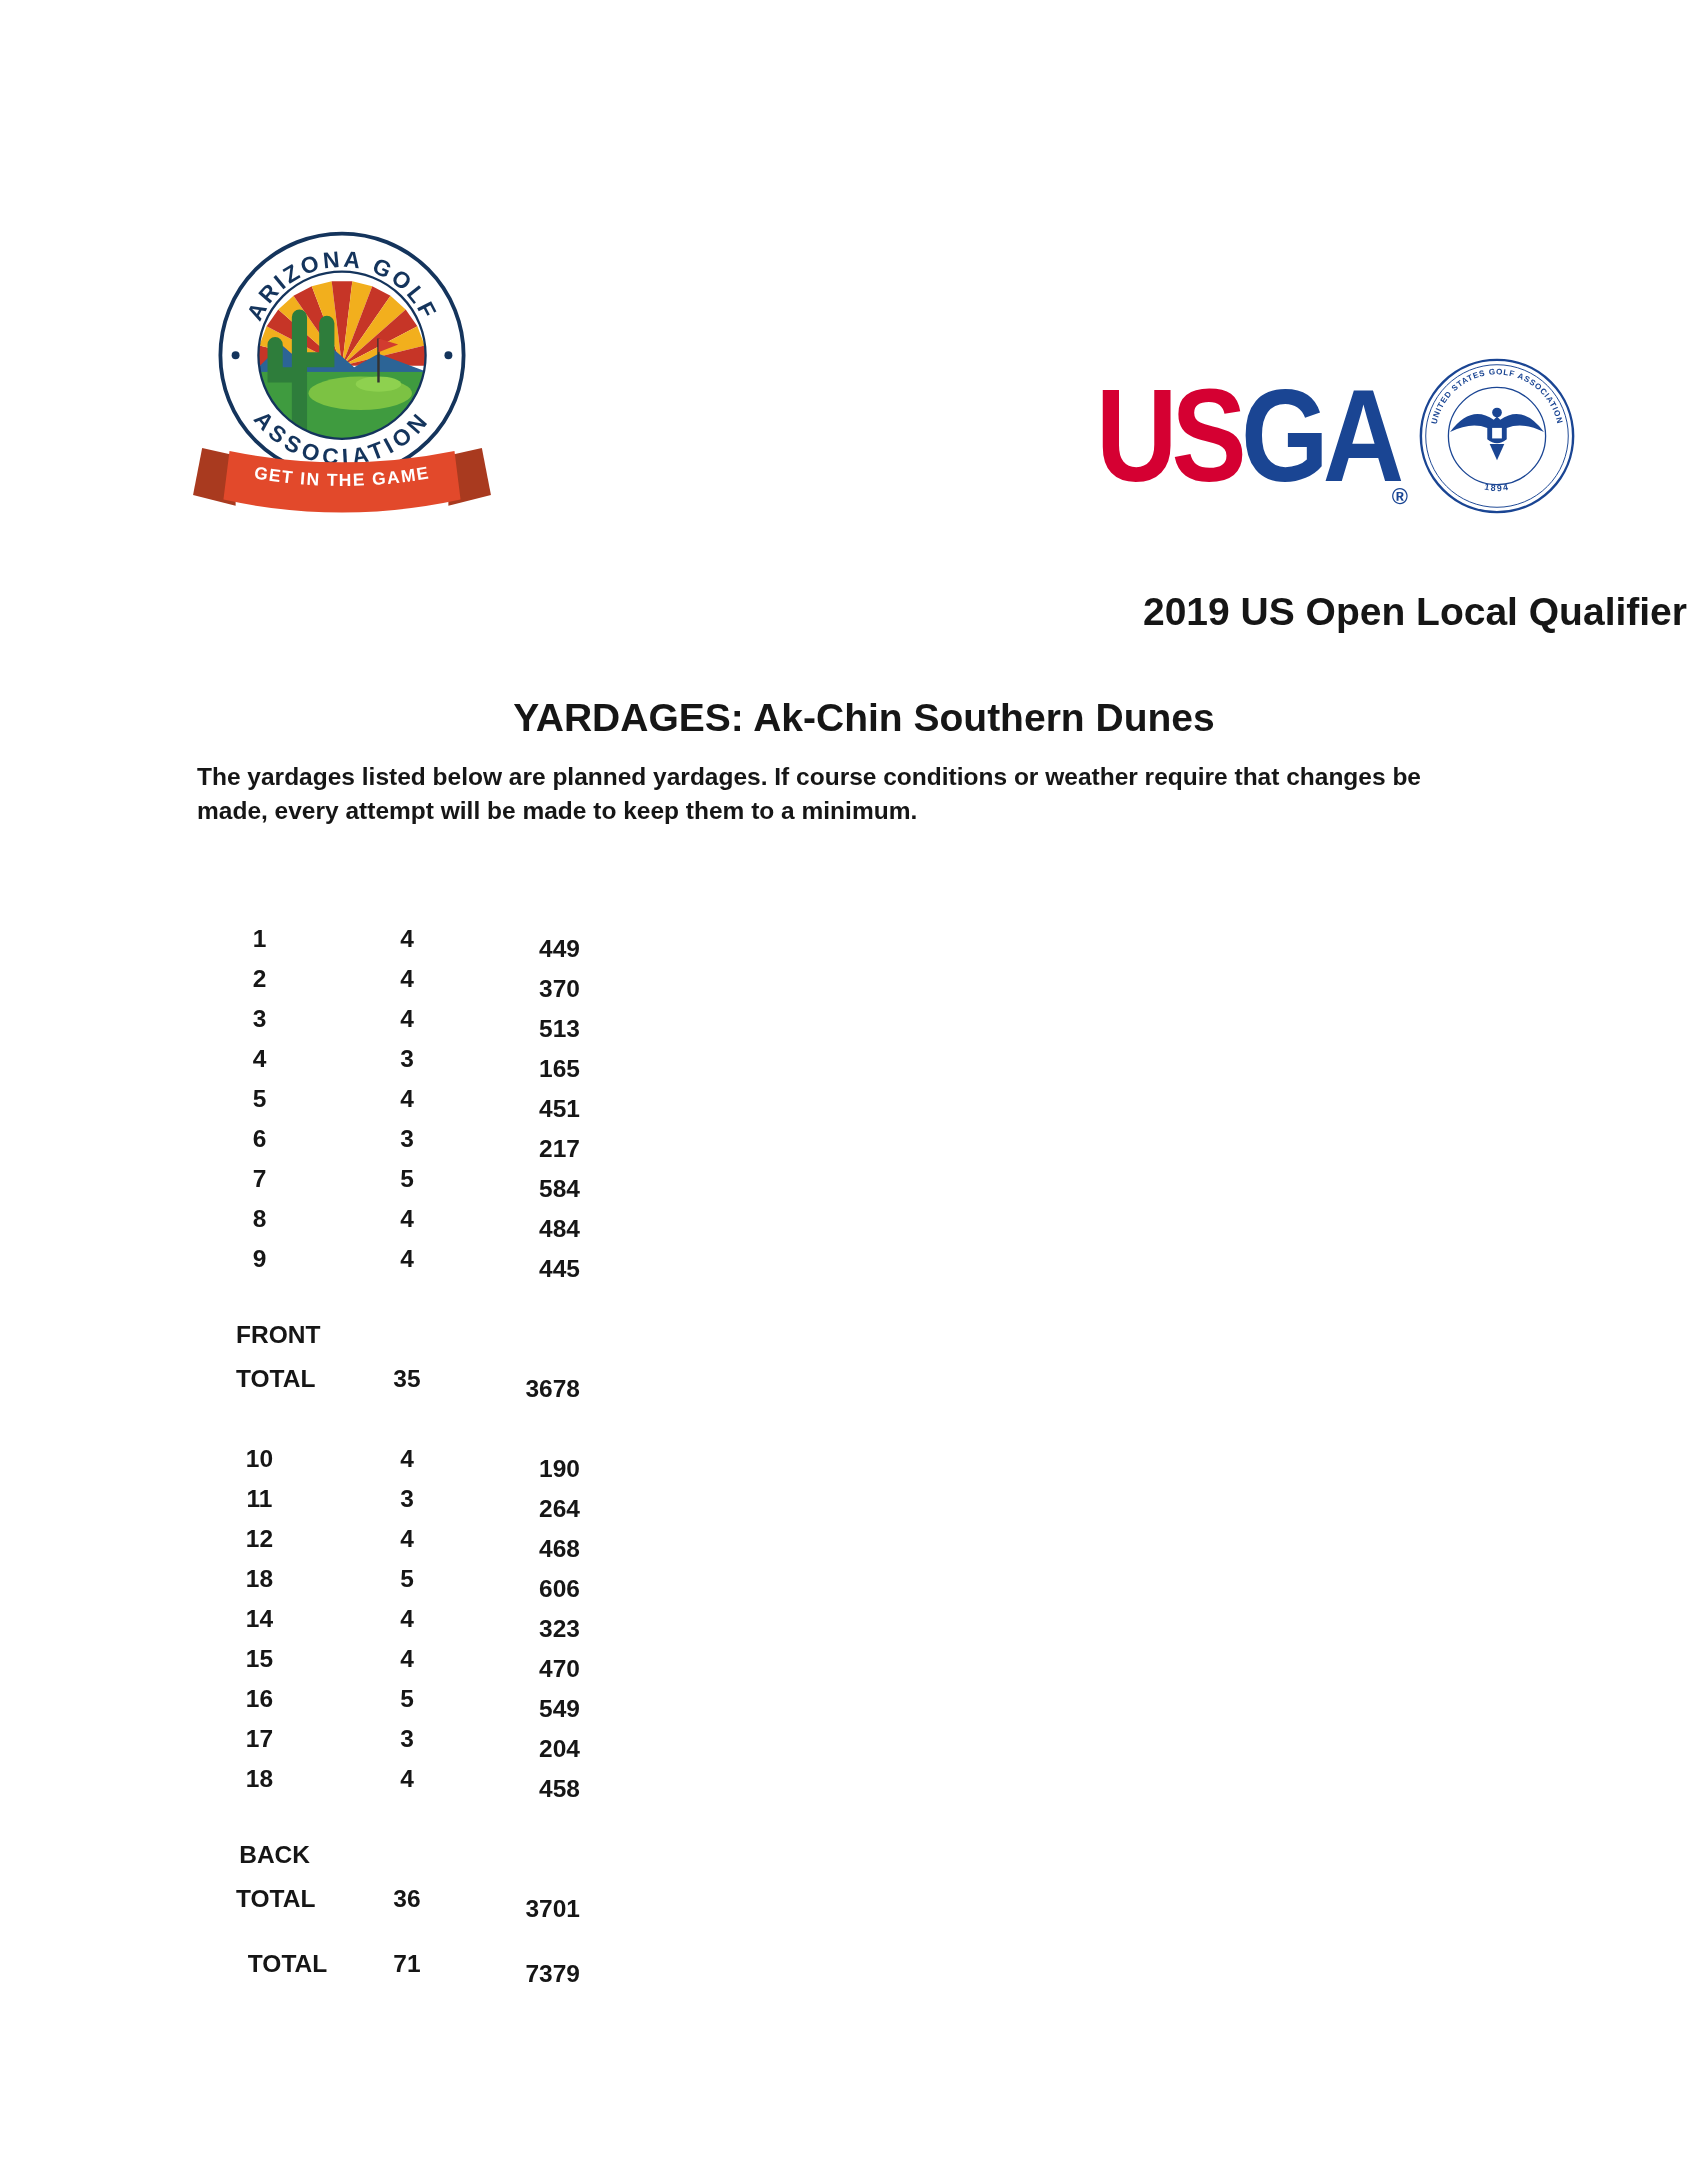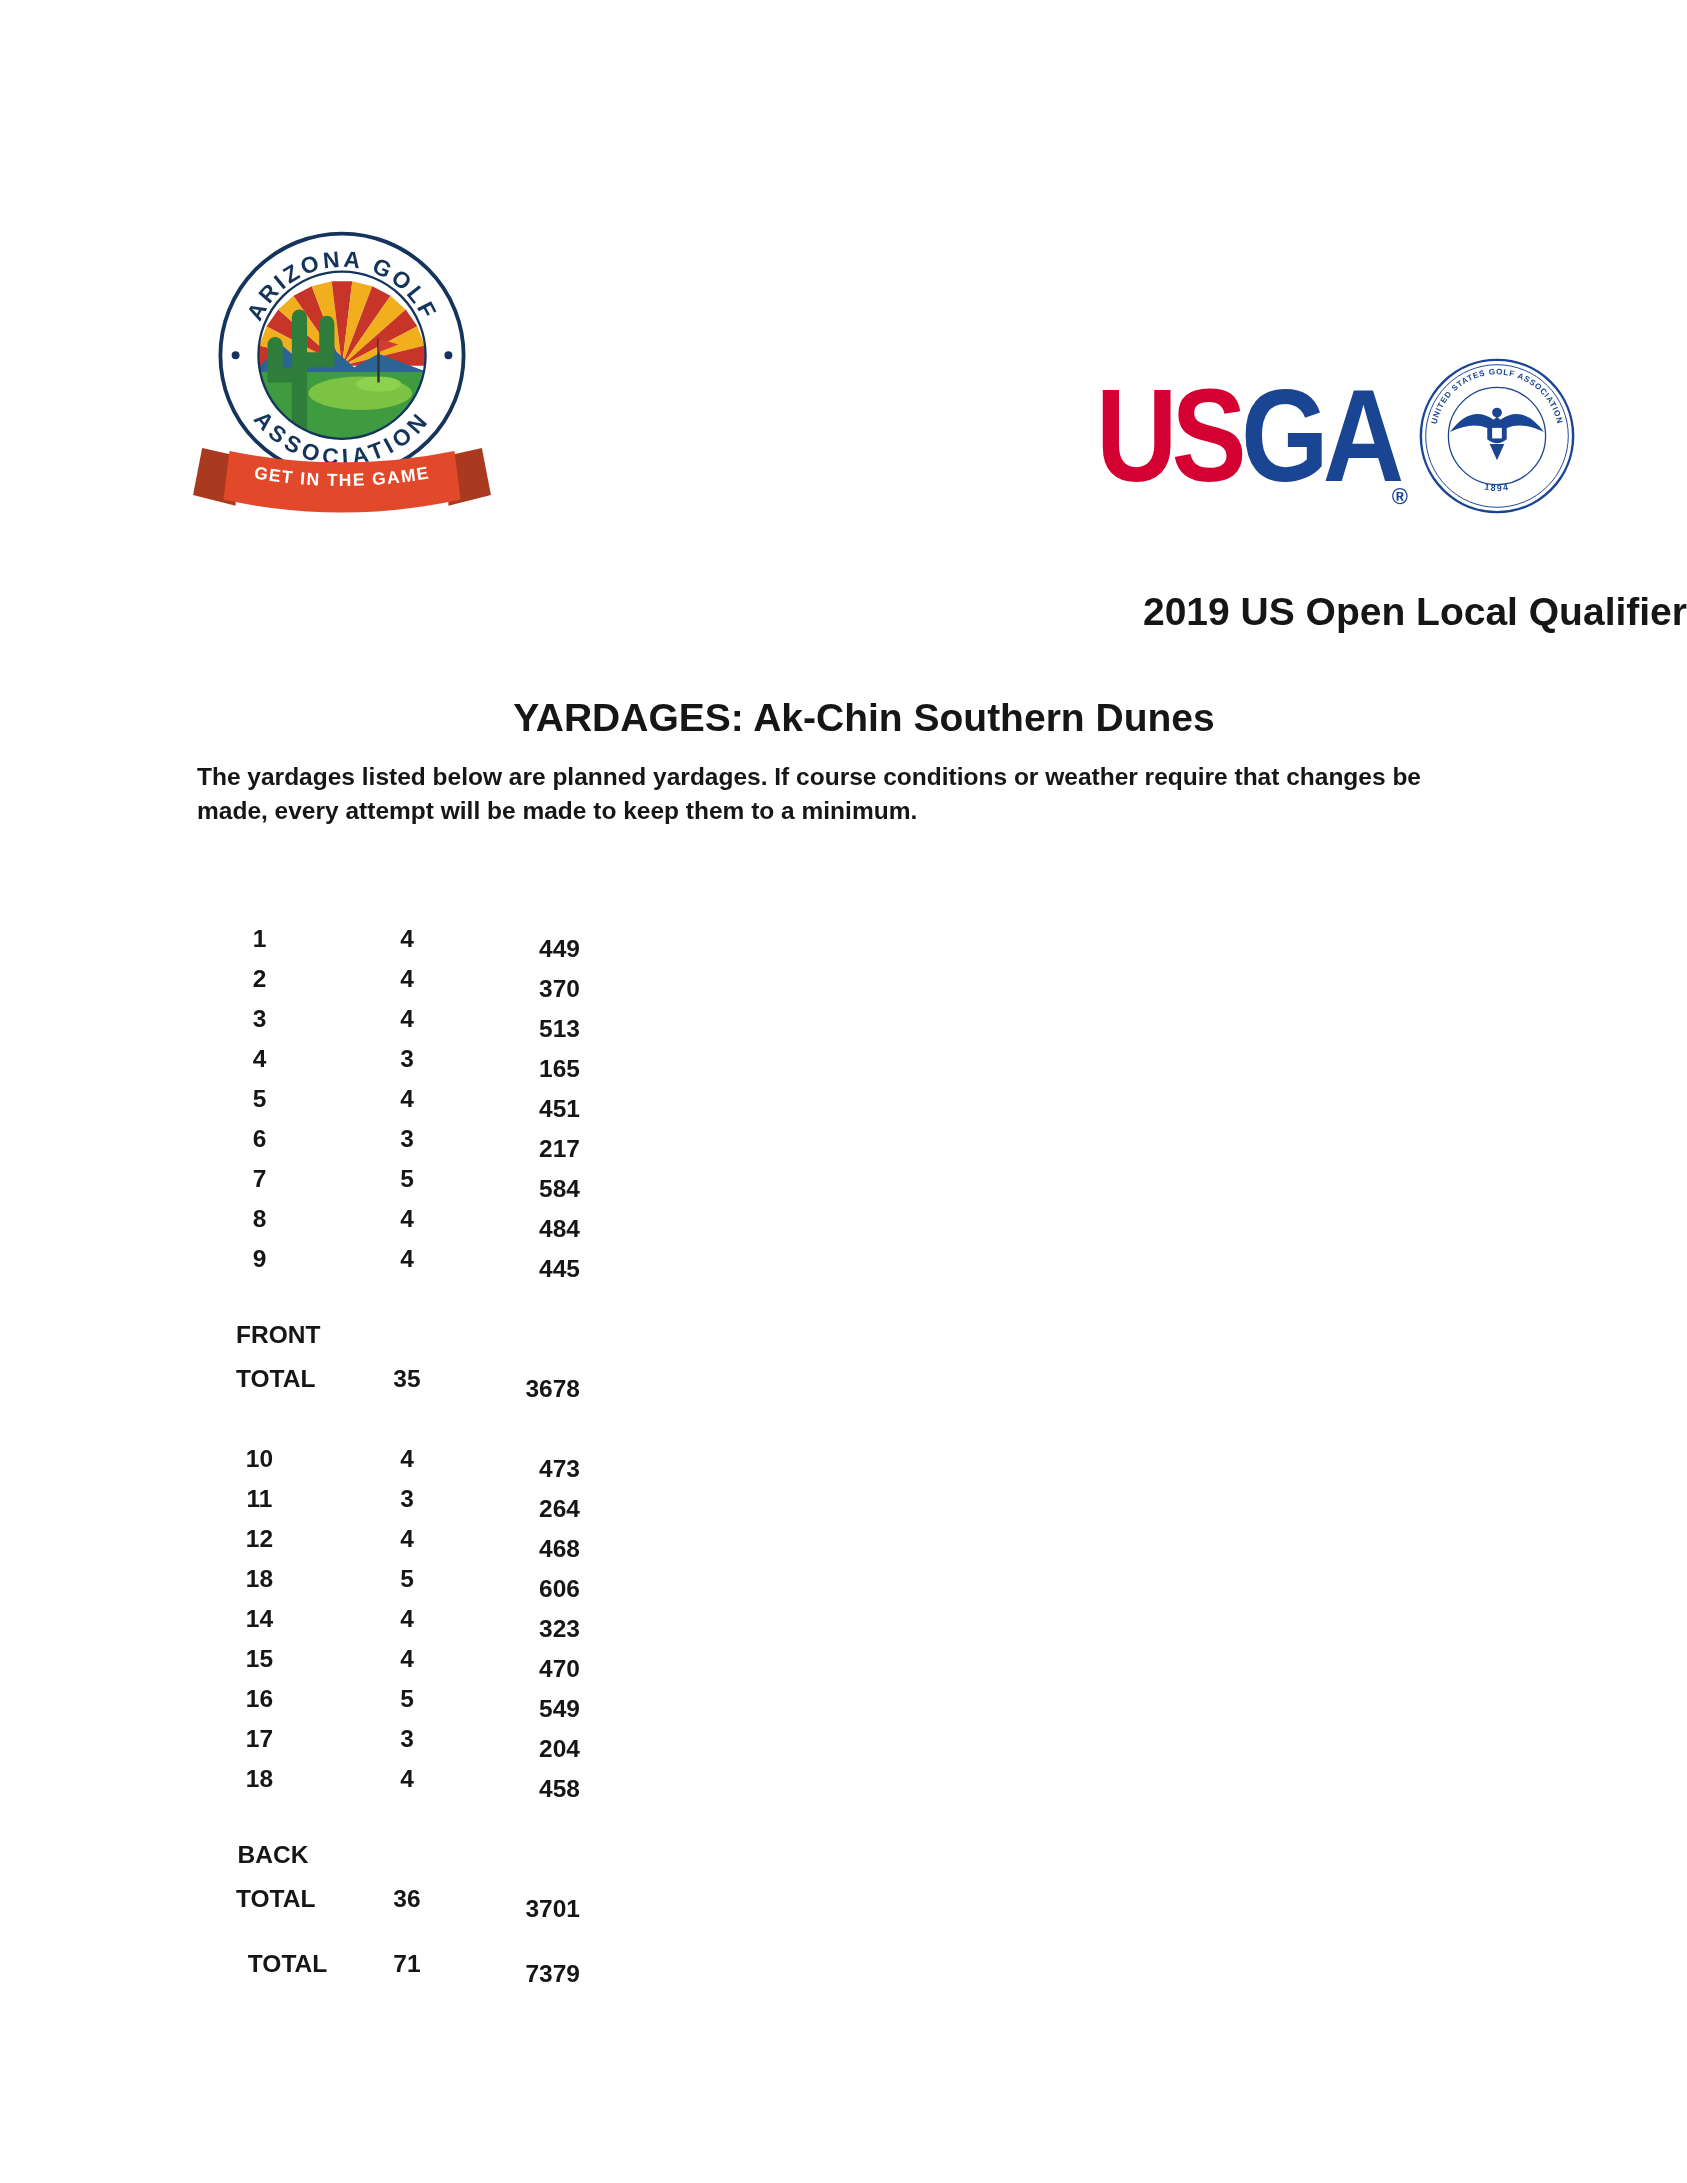--- a/index.html
+++ b/index.html
@@ -49,21 +49,21 @@
 
   
   .ytable { position:absolute; left:209px; top:915px; }
   .trow {
     display:grid; grid-template-columns:101px 194px 76px;
     height:40px; align-items:center;
     font-weight:bold; font-size:24.5px; color:#161616;
   }
   .trow.spacer-sm { height:25px; }
   .c-hole  { text-align:center; }
-  .c-label { text-align:center;margin-left:27px; }
+  .c-label { text-align:right;margin-left:27px; }
   .c-label.indent { padding-left:11.8px; }
   .c-par   { text-align:center; }
   .c-yds   { text-align:right;margin-top:20px; }
 </style>
 </head>
 <body>
 
 <div class="page">
 
   <div class="aga-logo">
@@ -223,21 +223,21 @@
       <span class="c-label">TOTAL</span>
       <span class="c-par">35</span>
       <span class="c-yds">3678</span>
     </div>
 
     <div class="trow"></div>
 
     <div class="trow">
       <span class="c-hole">10</span>
       <span class="c-par">4</span>
-      <span class="c-yds">473</span>
+      <span class="c-yds">190</span>
     </div>
     <div class="trow">
       <span class="c-hole">11</span>
       <span class="c-par">3</span>
       <span class="c-yds">264</span>
     </div>
     <div class="trow">
       <span class="c-hole">12</span>
       <span class="c-par">4</span>
       <span class="c-yds">468</span>

